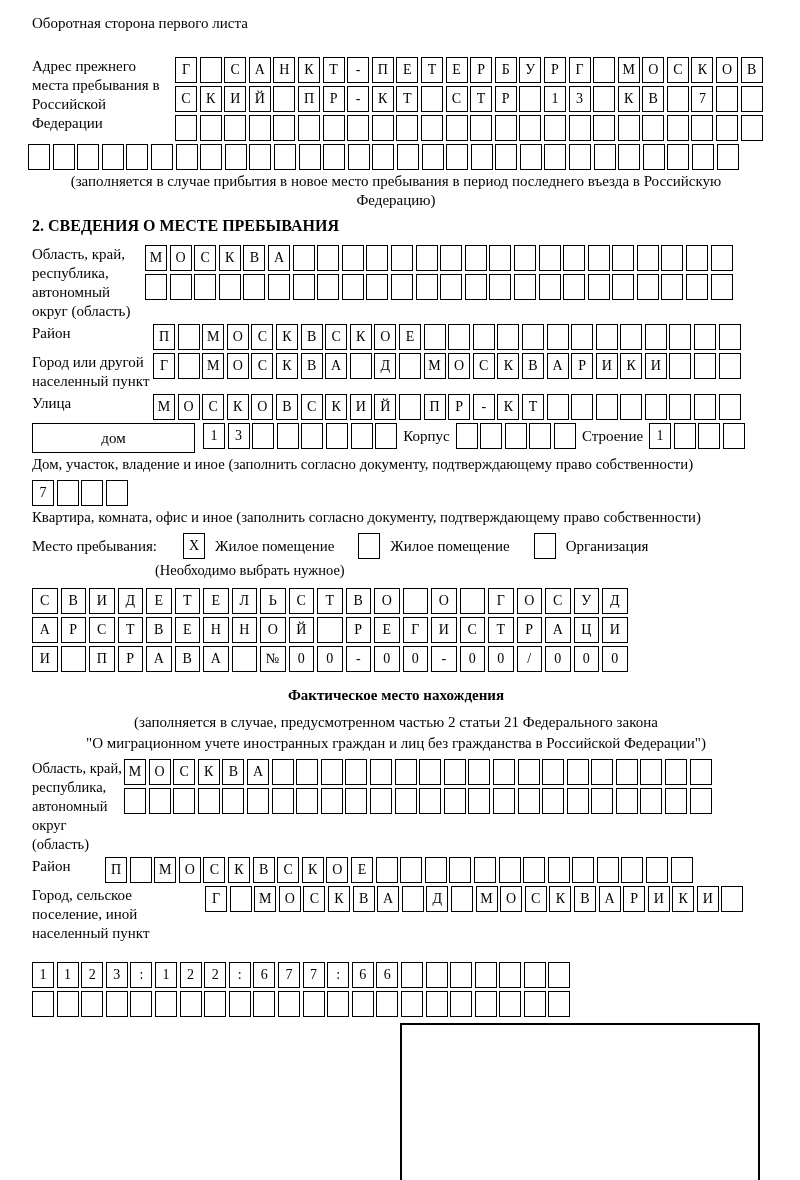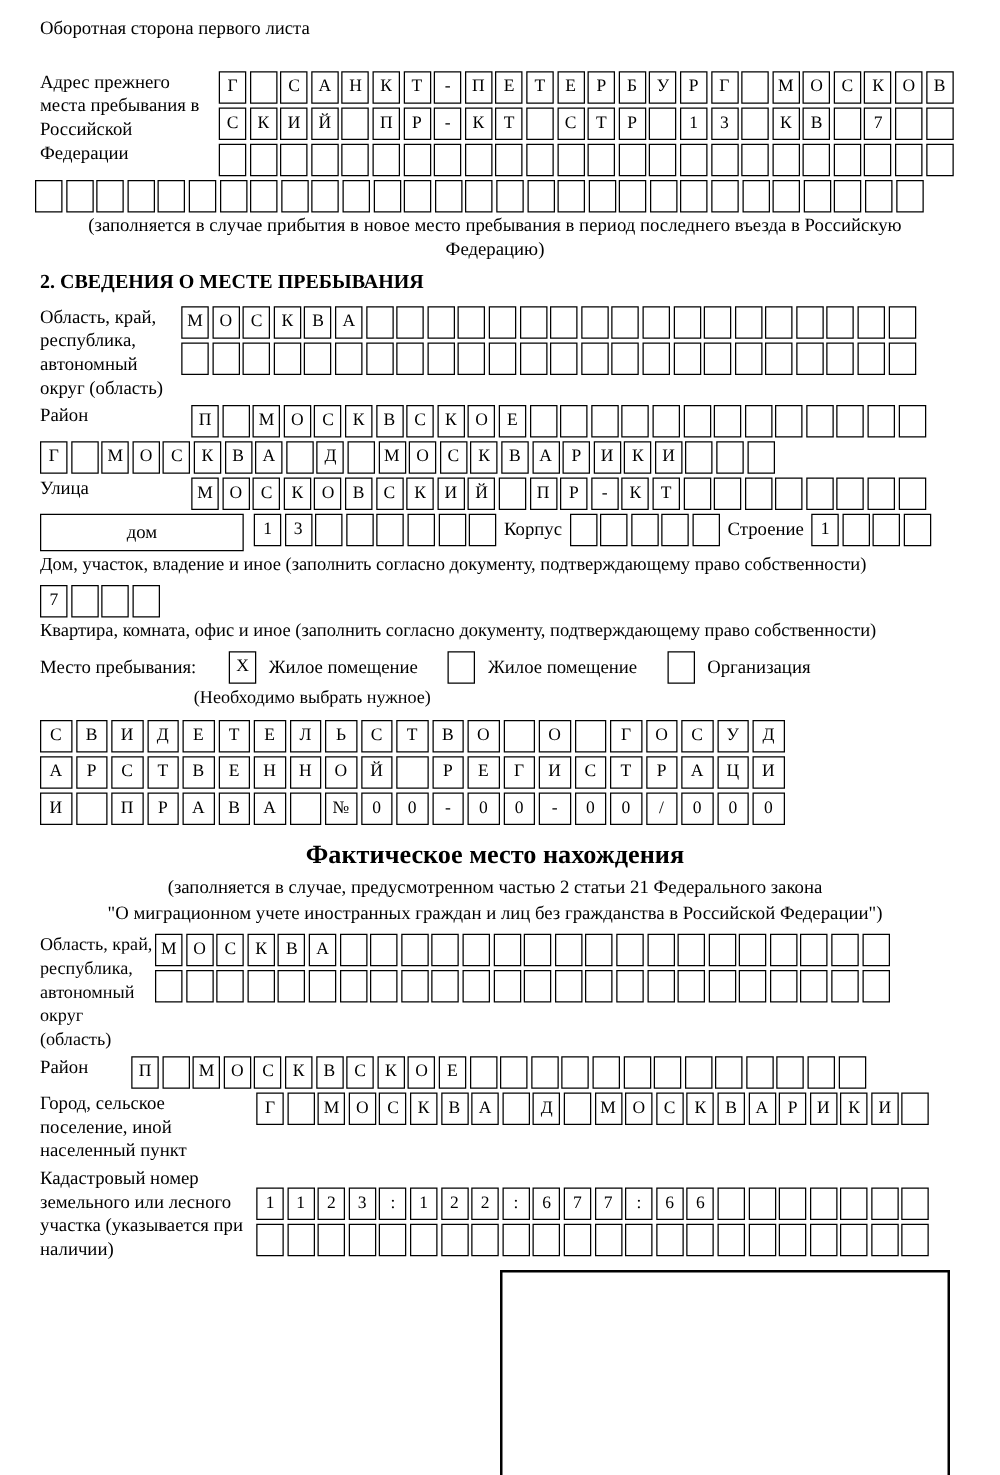--- a/index.html
+++ b/index.html
@@ -22,21 +22,21 @@
     border:1.6px solid #000;background:#fff;
     display:flex;align-items:center;justify-content:center;
     font-size:14px;line-height:22px;
   }
   .wide .cell{width:25.5px;}
   .wide{gap:3px;}
   .fullrow{margin-left:-4px;margin-top:1px;}
   .caption{text-align:center;font-size:15px;margin:2px 0 6px 0;}
   .caption-left{font-size:14.8px;margin:2px 0 6px 0;}
   .heading{font-weight:bold;font-size:16px;margin:6px 0 10px 0;}
-  .heading2{text-align:center;font-weight:bold;font-size:21px;margin:14px 0 8px 0;}
+  .heading2{text-align:center;font-weight:bold;font-size:15px;margin:14px 0 8px 0;}
   .namedbox{
     flex:none;height:30px;box-sizing:border-box;border:1.8px solid #000;
     display:flex;align-items:center;justify-content:center;font-size:15px;
   }
   .dom-box{width:163px;margin-right:8px;}
   .kv-box{width:201px;margin-right:6px;}
   .inline-lbl{flex:none;margin:4px 6px 0 6px;}
   .stay-row{display:flex;align-items:center;margin:6px 0 2px 0;}
   .stay-row .cells{margin:0 10px 0 0;}
   .stay-lbl{margin-right:26px;}
@@ -254,20 +254,21 @@
       <span class="cell"></span>
       <span class="cell"></span>
       <span class="cell"></span>
       <span class="cell"></span>
       <span class="cell"></span>
       <span class="cell"></span>
     </div>
 </div>
 
 <div class="row">
+  <div class="lbl w121">Город или другой населенный пункт</div>
   <div class="cells">
       <span class="cell">Г</span>
       <span class="cell"></span>
       <span class="cell">М</span>
       <span class="cell">О</span>
       <span class="cell">С</span>
       <span class="cell">К</span>
       <span class="cell">В</span>
       <span class="cell">А</span>
       <span class="cell"></span>
@@ -564,21 +565,20 @@
       <span class="cell">А</span>
       <span class="cell">Р</span>
       <span class="cell">И</span>
       <span class="cell">К</span>
       <span class="cell">И</span>
       <span class="cell"></span>
     </div>
 </div>
 
 <div class="row">
-  <div class="lbl w173">Кадастровый номер земельного или лесного участка (указывается при наличии)</div>
   <div class="cellcol mt16">
     <div class="cells">
         <span class="cell">1</span>
         <span class="cell">1</span>
         <span class="cell">2</span>
         <span class="cell">3</span>
         <span class="cell">:</span>
         <span class="cell">1</span>
         <span class="cell">2</span>
         <span class="cell">2</span>

